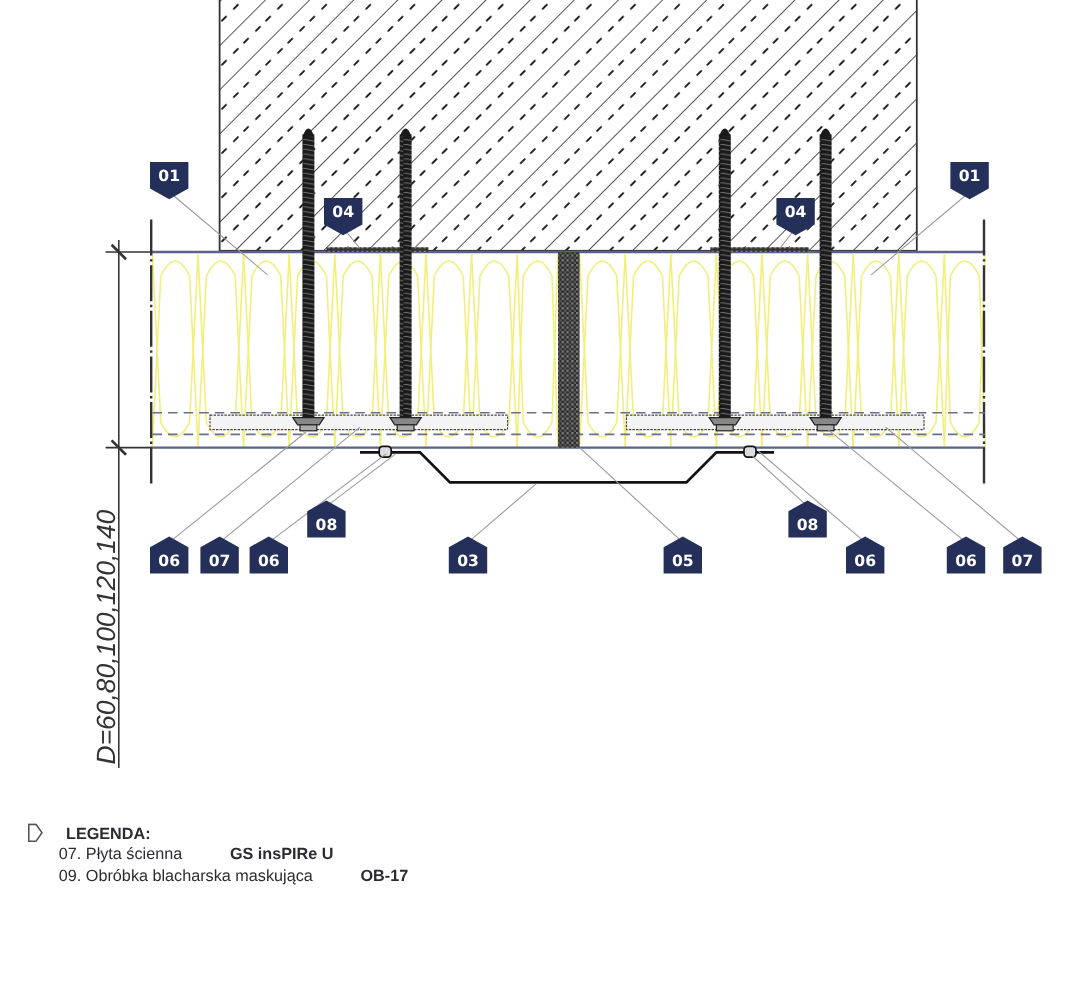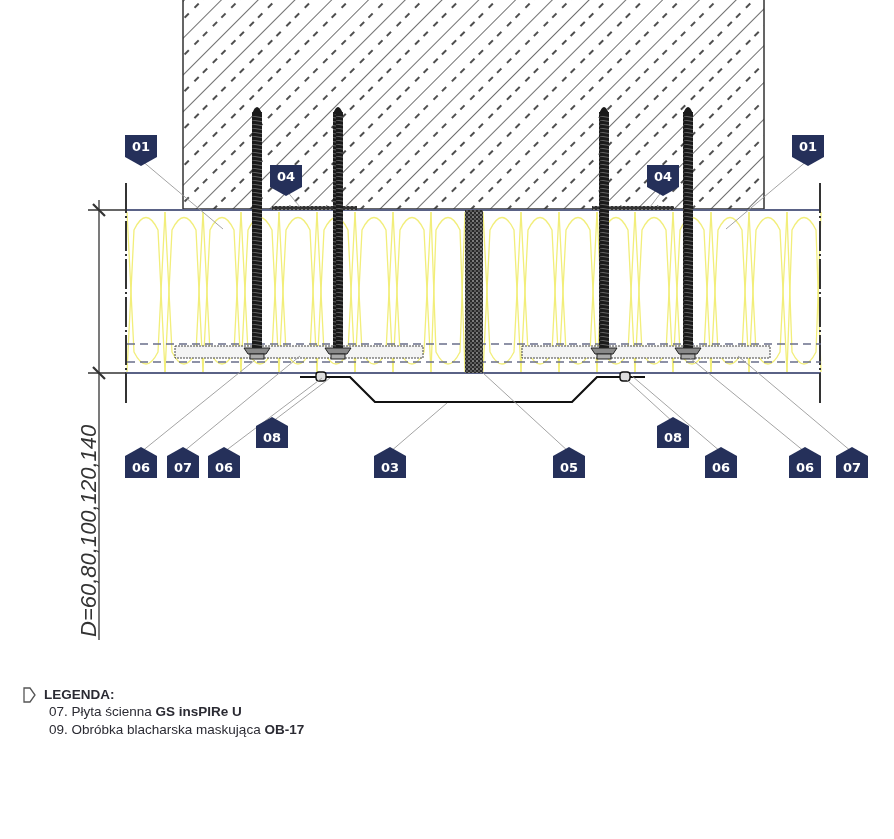--- a/index.html
+++ b/index.html
@@ -3,23 +3,23 @@
 <meta charset="utf-8">
 <style>
   html, body { margin: 0; padding: 0; background: #ffffff; }
   body { width: 894px; height: 839px; position: relative; overflow: hidden;
          font-family: "Liberation Sans", sans-serif; }
   #drawing { position: absolute; left: 0; top: 0; }
   .badge-text { font-family: "DejaVu Sans", sans-serif; font-weight: bold; font-size: 13px; fill: #ffffff; }
   .dim-text { font-family: "Liberation Sans", sans-serif; font-style: italic; font-size: 22px; fill: #333; }
   #legend { position: absolute; left: 22px; top: 686px; color: #2b2b33;
             font-family: "Liberation Sans", sans-serif; font-size: 13.5px; line-height: 17.3px; }
-  #legend .title-row { display: flex; align-items: flex-end; gap: 8px; font-weight: bold; }
+  #legend .title-row { display: flex; align-items: flex-start; gap: 19px; font-weight: bold; }
   #legend .items { padding-left: 27px; }
-  #legend .item b { font-weight: bold; }
+  #legend .item b { font-weight: bold; margin-left: 36px; }
   .legend-icon { width: 14px; height: 16px; }
 </style>
 </head>
 <body>
 
 <svg id="drawing" width="894" height="680" viewBox="0 0 894 680" xmlns="http://www.w3.org/2000/svg">
   <defs>
     <pattern id="concrete" patternUnits="userSpaceOnUse" width="26" height="26" patternTransform="rotate(-45)">
       <line x1="0" y1="0" x2="26" y2="0" stroke="#222" stroke-width="1.3"></line>
       <line x1="2" y1="13" x2="8" y2="13" stroke="#222" stroke-width="1.6"></line>

